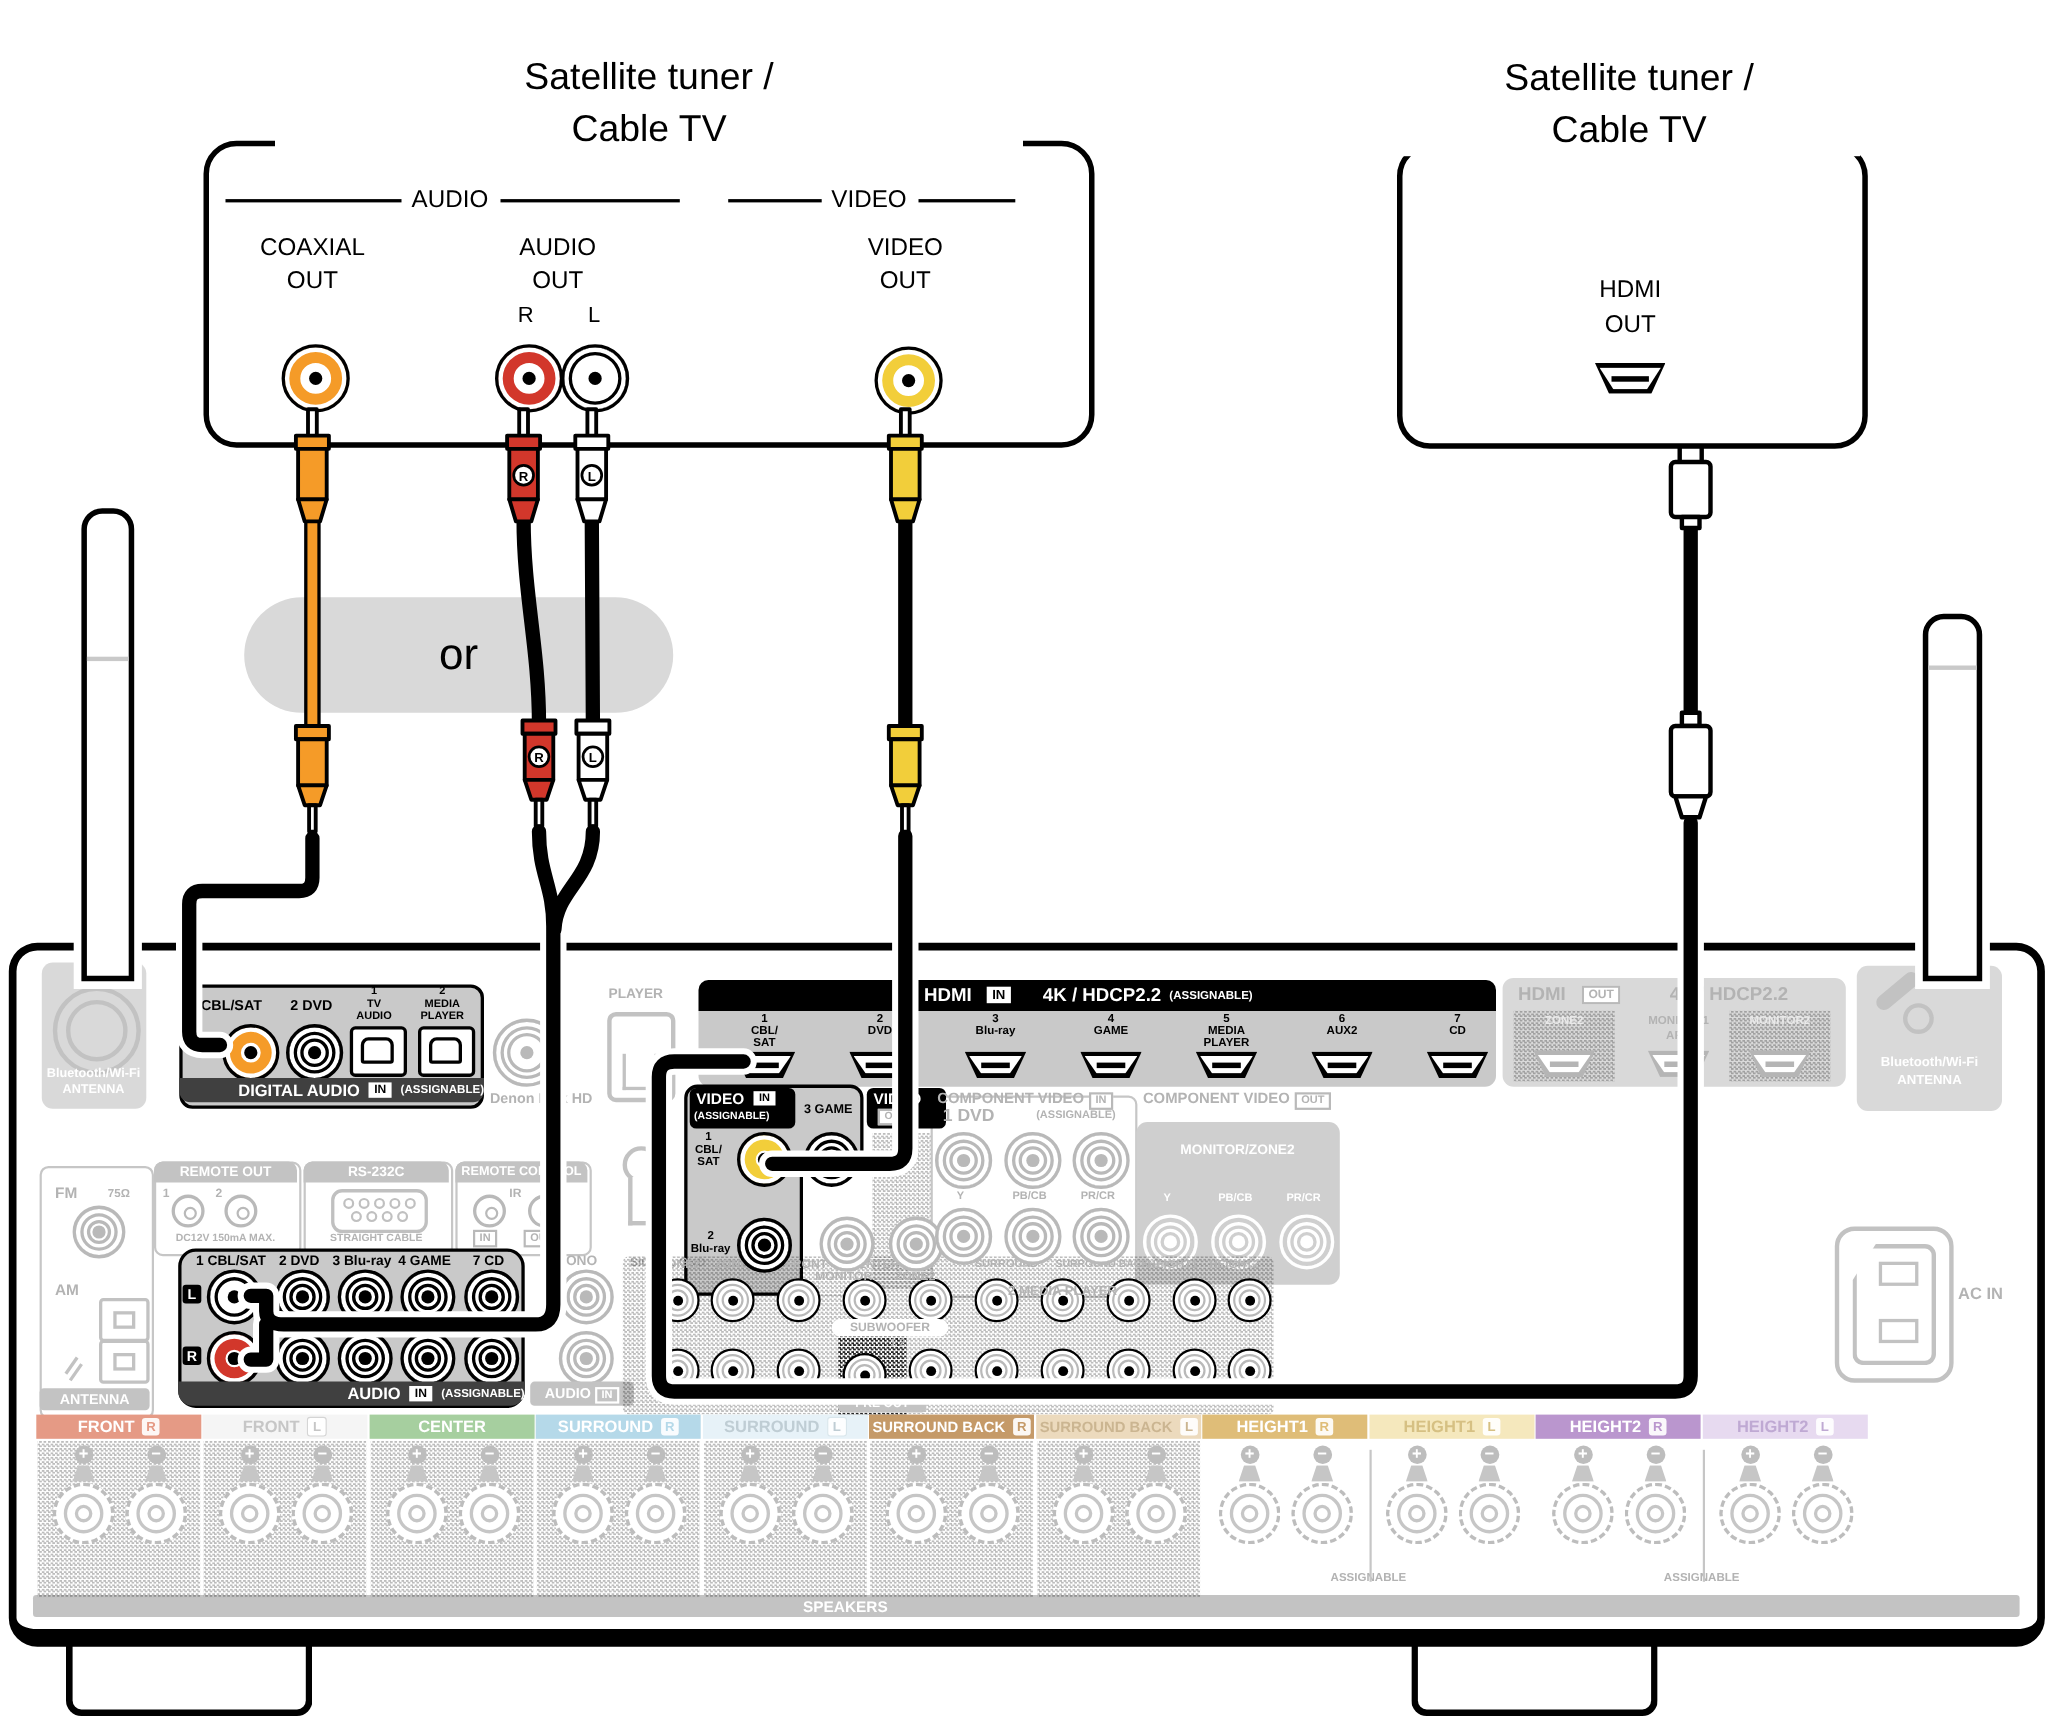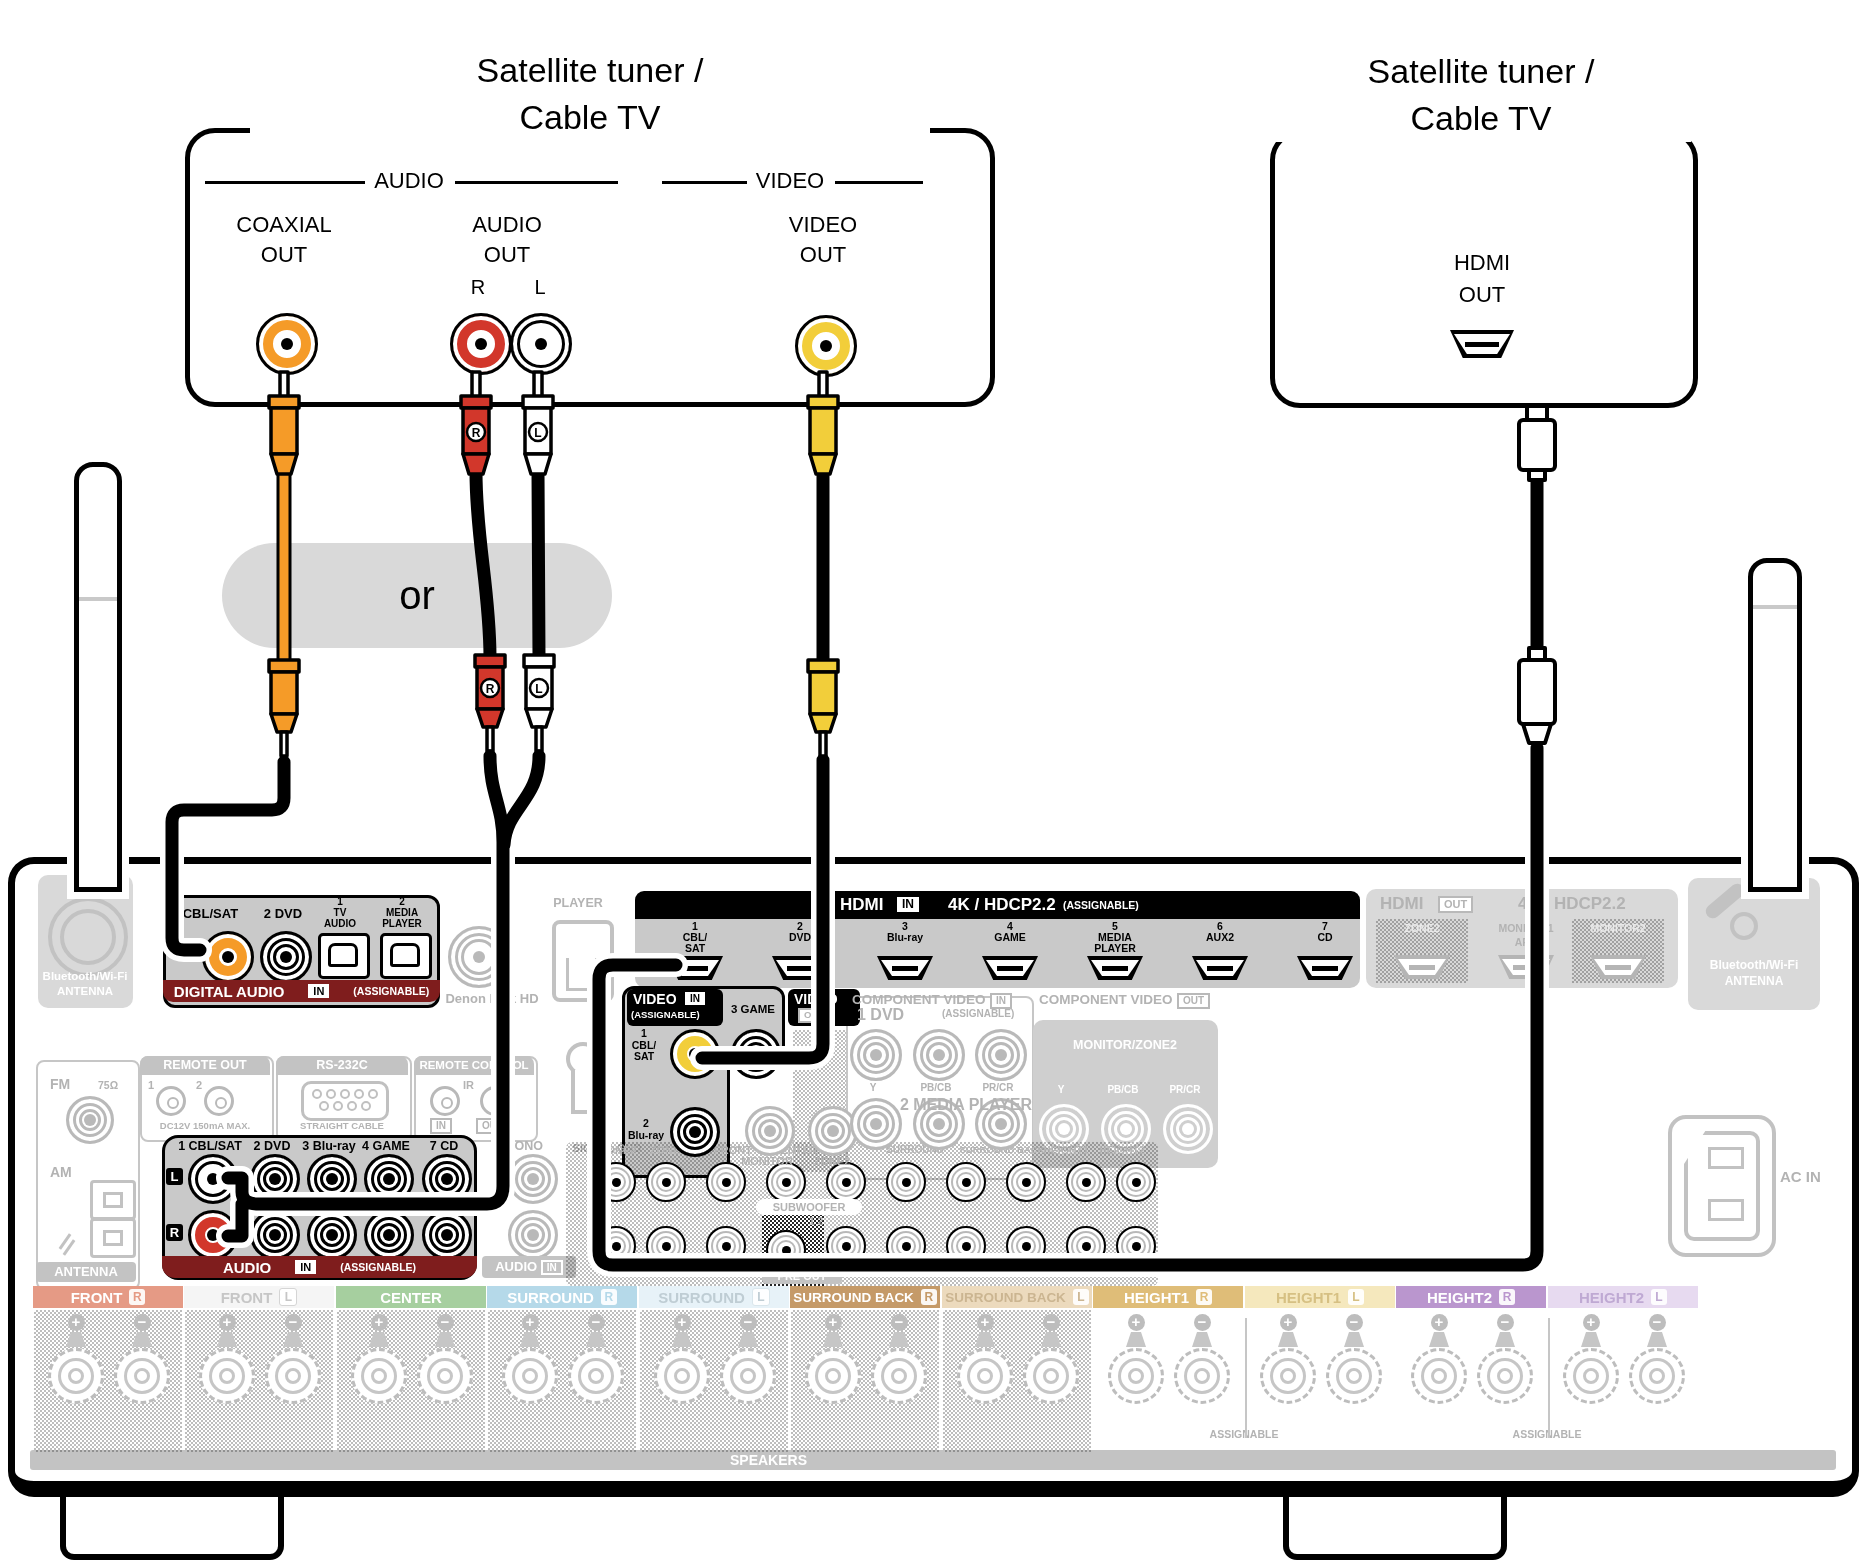--- a/index.html
+++ b/index.html
@@ -11,21 +11,21 @@
   .g{color:#b3b3b3}
   .w{color:#fff}
   .devbox{position:absolute;border:5px solid #000;border-radius:30px;background:#fff}
   .title{font-size:34px;color:#000;background:#fff;text-align:center;line-height:47px}
   .rule{position:absolute;height:3px;background:#000}
   .bar{position:absolute;background:#c3c3c3;color:#fff;font-weight:bold;text-align:center;border-radius:4px}
   .blk{position:absolute;background:#c9c9c9;border:3px solid #000;border-radius:12px}
   .gblk{position:absolute;background:#d9d9d9;border-radius:10px}
   .wbox{position:absolute;background:#fff;border:2px solid #c6c6c6;border-radius:8px}
   .hdr{position:absolute;background:#c3c3c3;color:#fff;font-weight:bold;text-align:center;border-radius:8px 8px 0 0}
-  .foot{position:absolute;background:#7f1d1d;color:#fff;display:flex;align-items:center;justify-content:center;gap:24px}
+  .foot{position:absolute;background:#404040;color:#fff;display:flex;align-items:center;justify-content:flex-end;gap:8px}
   .dith{background-image:repeating-conic-gradient(rgba(0,0,0,.26) 0% 25%,rgba(0,0,0,0) 0% 50%);background-size:4px 4px}
   .dithd{background-image:repeating-conic-gradient(rgba(0,0,0,.8) 0% 25%,rgba(255,255,255,0) 0% 50%);background-size:4px 4px}
   .rca{position:absolute;width:46px;height:46px;border-radius:50%;border:3px solid #000;background:#fff;
        box-shadow:inset 0 0 0 4px #fff,inset 0 0 0 7px #000,inset 0 0 0 10px #fff,inset 0 0 0 13px #000}
   .rca::after{content:"";position:absolute;left:50%;top:50%;width:12px;height:12px;margin:-6px 0 0 -6px;border-radius:50%;background:#000}
   .rca.or{box-shadow:inset 0 0 0 4px #fff,inset 0 0 0 14px #f59b28}
   .rca.rd{box-shadow:inset 0 0 0 4px #fff,inset 0 0 0 14px #d2372b}
   .rca.yl{box-shadow:inset 0 0 0 4px #fff,inset 0 0 0 14px #f2ce3a}
   .rca.wh{box-shadow:inset 0 0 0 4px #fff,inset 0 0 0 7px #000,inset 0 0 0 15px #fff}
   .rca.gy{border-color:#b9b9b9;box-shadow:inset 0 0 0 4px #fff,inset 0 0 0 7px #b9b9b9,inset 0 0 0 10px #fff,inset 0 0 0 13px #b9b9b9}
@@ -218,21 +218,21 @@
 <div class="abs b g z30" style="left:942px;top:1008px;font-size:10px">(ASSIGNABLE)</div>
 <div class="rca gy z30" style="left:850px;top:1029px"></div>
 <div class="rca gy z30" style="left:913px;top:1029px"></div>
 <div class="rca gy z30" style="left:975px;top:1029px"></div>
 <div class="cl b g z30" style="left:873px;top:1082px;font-size:10px">Y</div>
 <div class="cl b g z30" style="left:936px;top:1082px;font-size:10px">PB/CB</div>
 <div class="cl b g z30" style="left:998px;top:1082px;font-size:10px">PR/CR</div>
 <div class="rca gy z30" style="left:850px;top:1098px"></div>
 <div class="rca gy z30" style="left:913px;top:1098px"></div>
 <div class="rca gy z30" style="left:975px;top:1098px"></div>
-<div class="cl b g z30" style="left:966px;top:1096px;font-size:16px">2 MEDIA PLAYER</div>
+<div class="cl b g z30" style="left:966px;top:1166px;font-size:12px">2 MEDIA PLAYER</div>
 
 <div class="abs z30" style="left:1039px;top:990px">
   <span class="b g" style="font-size:13.5px">COMPONENT VIDEO</span>
   <span class="gbadge" style="font-size:10px">OUT</span>
 </div>
 <div class="abs z20" style="left:1033px;top:1020px;width:185px;height:148px;background:#cfcfcf;border-radius:10px">
   <div class="cl w b" style="left:92px;top:18px;font-size:12.5px">MONITOR/ZONE2</div>
   <div class="cl w b" style="left:28px;top:64px;font-size:10px">Y</div>
   <div class="cl w b" style="left:90px;top:64px;font-size:10px">PB/CB</div>
   <div class="cl w b" style="left:152px;top:64px;font-size:10px">PR/CR</div>

